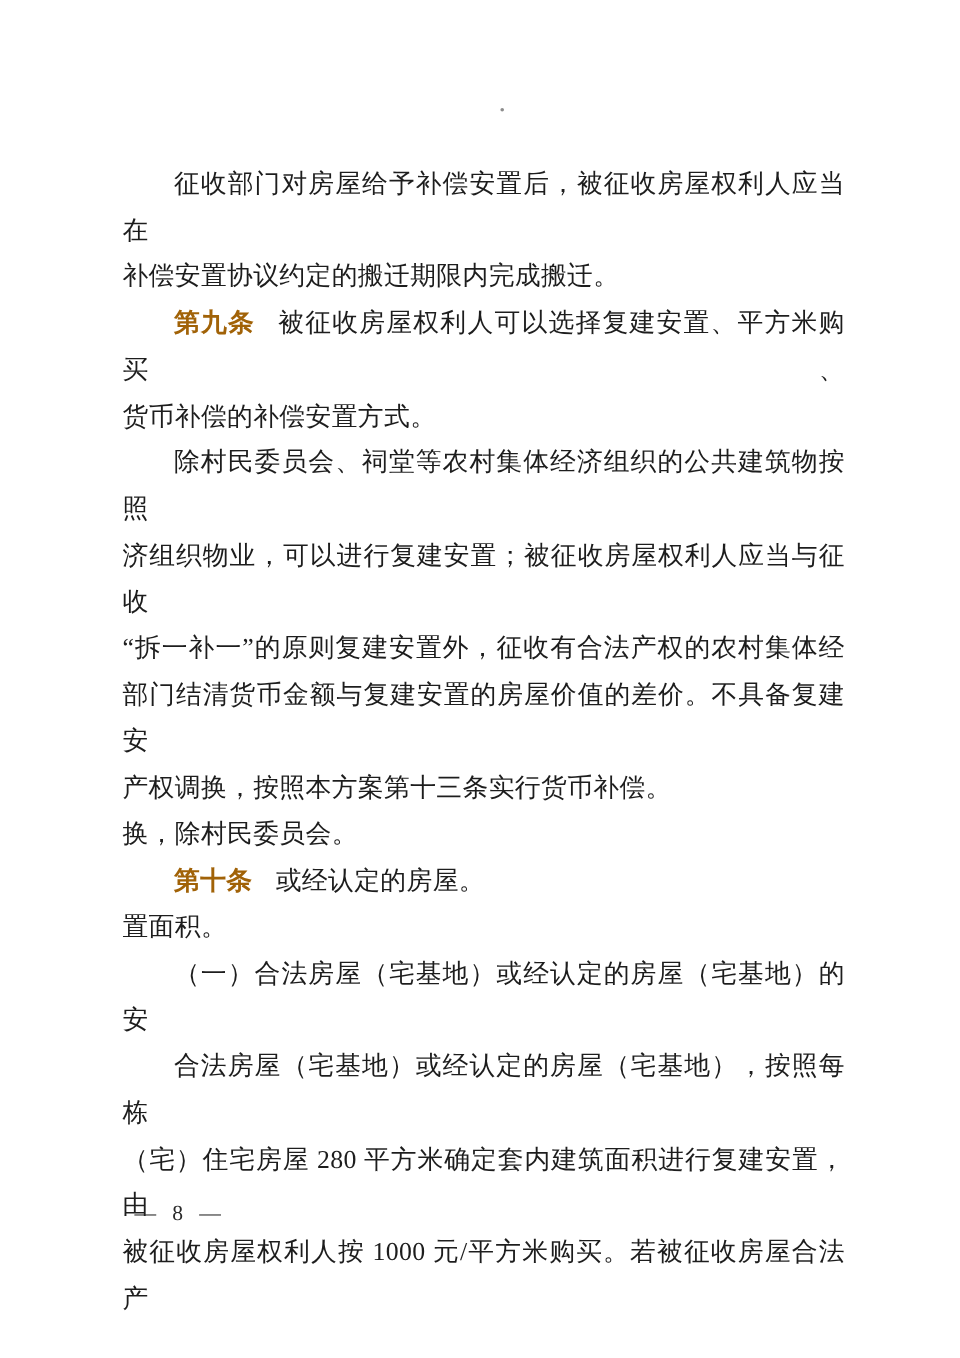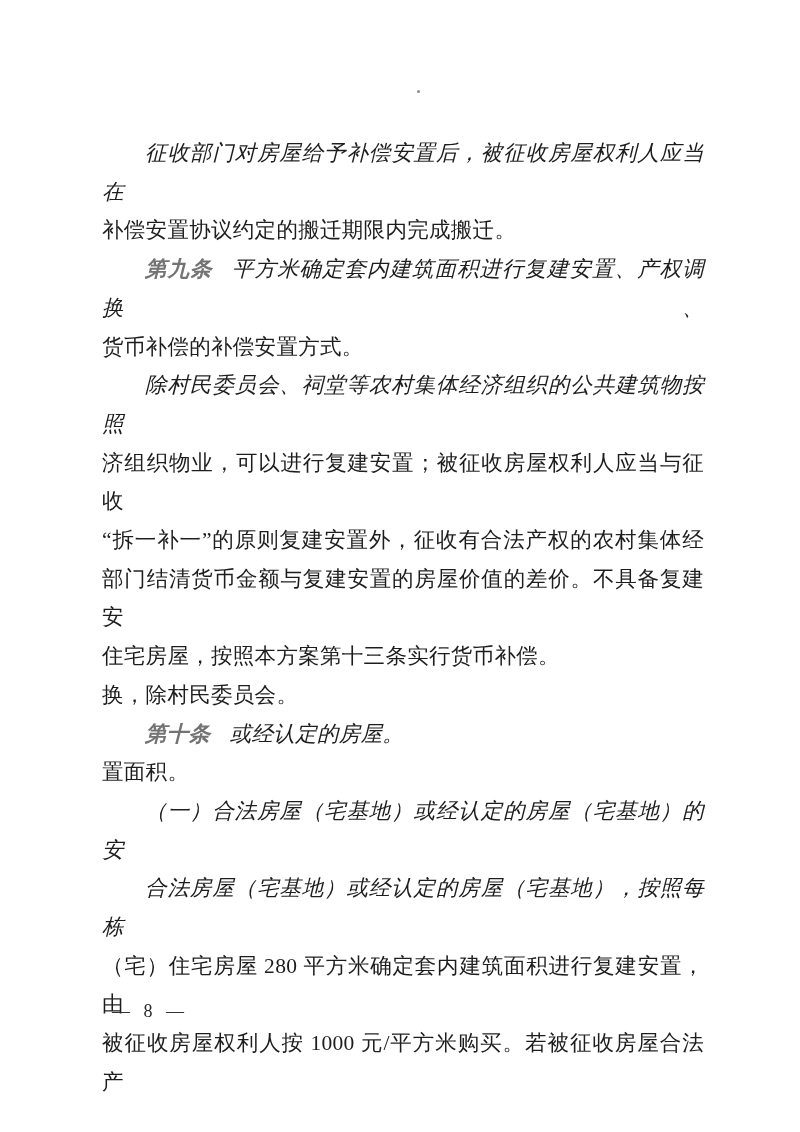--- a/index.html
+++ b/index.html
@@ -29,27 +29,26 @@
     white-space: nowrap;
     text-align: left;
   }
   .line.fill {
     white-space: normal;
     text-align: justify;
     text-align-last: justify;
   }
   .line.indent {
     text-indent: 2em;
-    font-style: italic;
   }
   .bold-head {
     font-weight: 700;
     font-family: "Liberation Sans", "DejaVu Sans", sans-serif;
     margin-right: 0.9em;
-    color: #737373;
+    color: #a16207;
   }
   .page-number {
     position: absolute;
     left: 112px;
     top: 998px;
     font-size: 18px;
     line-height: 26px;
     letter-spacing: 1px;
     word-spacing: 7px;
     color: #2a2a2a;
@@ -65,27 +64,27 @@
   }
 </style>
 </head>
 <body>
 
 <div class="page">
   <div class="scan-speck"></div>
   <div class="text-block">
       <div class="line indent fill"><span>征收部门对房屋给予补偿安置后，被征收房屋权利人应当在</span></div>
       <div class="line"><span>补偿安置协议约定的搬迁期限内完成搬迁。</span></div>
-      <div class="line indent fill"><span class="bold-head">第九条</span><span>平方米确定套内建筑面积进行复建安置、产权调换、</span></div>
+      <div class="line indent fill"><span class="bold-head">第九条</span><span>被征收房屋权利人可以选择复建安置、平方米购买、</span></div>
       <div class="line"><span>货币补偿的补偿安置方式。</span></div>
       <div class="line indent fill"><span>除村民委员会、祠堂等农村集体经济组织的公共建筑物按照</span></div>
       <div class="line fill"><span>济组织物业，可以进行复建安置；被征收房屋权利人应当与征收</span></div>
       <div class="line fill"><span>“拆一补一”的原则复建安置外，征收有合法产权的农村集体经</span></div>
       <div class="line fill"><span>部门结清货币金额与复建安置的房屋价值的差价。不具备复建安</span></div>
-      <div class="line"><span>住宅房屋，按照本方案第十三条实行货币补偿。</span></div>
+      <div class="line"><span>产权调换，按照本方案第十三条实行货币补偿。</span></div>
       <div class="line"><span>换，除村民委员会。</span></div>
       <div class="line indent"><span class="bold-head">第十条</span><span>或经认定的房屋。</span></div>
       <div class="line"><span>置面积。</span></div>
       <div class="line indent fill"><span>（一）合法房屋（宅基地）或经认定的房屋（宅基地）的安</span></div>
       <div class="line indent fill"><span>合法房屋（宅基地）或经认定的房屋（宅基地），按照每栋</span></div>
       <div class="line fill"><span>（宅）住宅房屋 280 平方米确定套内建筑面积进行复建安置，由</span></div>
       <div class="line fill"><span>被征收房屋权利人按 1000 元/平方米购买。若被征收房屋合法产</span></div>
     </div>
   <div class="page-number">— 8 —</div>
 </div>

